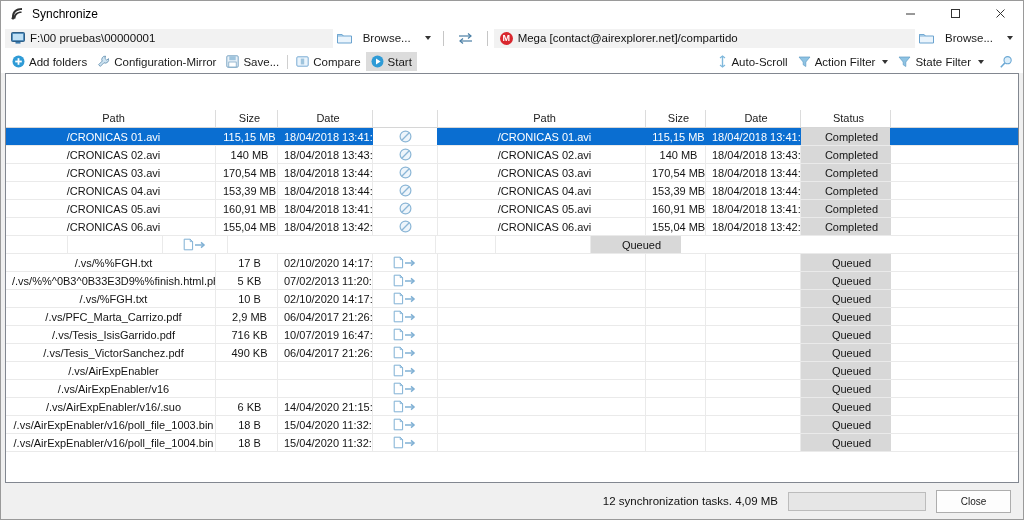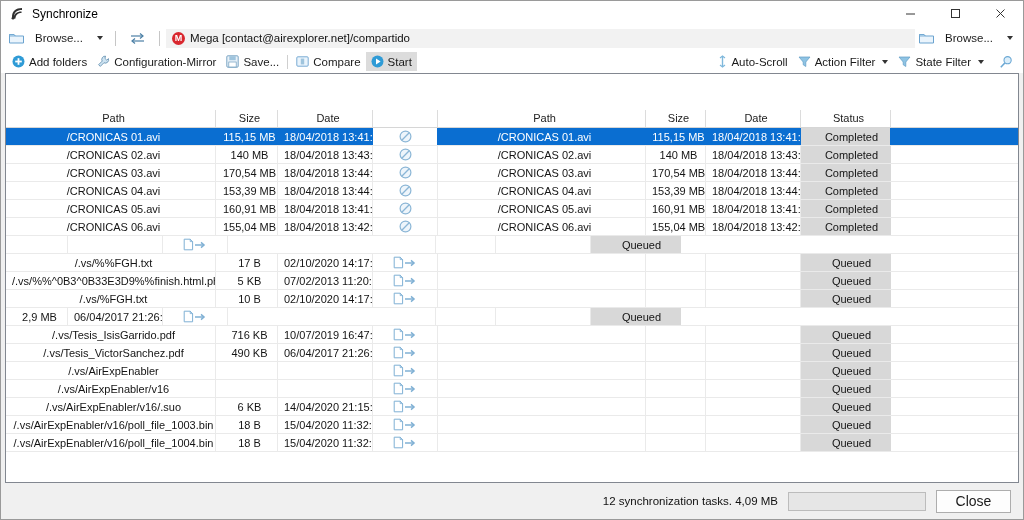--- a/index.html
+++ b/index.html
@@ -193,21 +193,21 @@
   .progress {
     width: 138px; height: 19px;
     background: #e6e6e6;
     border: 1px solid #bcbcbc;
   }
   .close-btn {
     width: 75px; height: 23px;
     background: #fdfdfd;
     border: 1px solid #adadad;
     display: flex; align-items: center; justify-content: center;
-    font-size: 14px;
+    font-size: 10px;
   }
 </style>
 </head>
 <body>
 
 <div class="window">
 
   <div class="titlebar">
     <div class="titlebar-left">
       <span class="app-icon">
@@ -234,20 +234,30 @@
         <svg width="11" height="11" viewBox="0 0 11 11">
             <line x1="1.5" y1="1.5" x2="9.5" y2="9.5" stroke="currentColor" stroke-width="1"></line>
             <line x1="9.5" y1="1.5" x2="1.5" y2="9.5" stroke="currentColor" stroke-width="1"></line>
           </svg>
       </div>
     </div>
   </div>
 
   <div class="pathbar">
 
+    <div class="path-field">
+      <span style="display:flex">
+        <svg width="14" height="12" viewBox="0 0 14 12">
+          <rect x="0.5" y="0.5" width="13" height="9" rx="1" fill="#3c7cb0" stroke="#2e5f87"></rect>
+          <rect x="1.8" y="1.8" width="10.4" height="6.4" fill="#bfe0f5"></rect>
+          <rect x="4.5" y="10" width="5" height="1.6" fill="#3c7cb0"></rect>
+        </svg>
+      </span>
+      <span class="p-text">F:\00 pruebas\00000001</span>
+    </div>
 
     <div class="browse-btn">
       <span style="display:flex">
         <svg width="15" height="12" viewBox="0 0 15 12">
           <path d="M0.5 2.5 L5 2.5 L6.2 4 L14.5 4 L14.5 11 L0.5 11 Z" fill="#eaf4fc" stroke="#6ba3cf" stroke-width="1"></path>
           <path d="M0.5 2.5 L5 2.5 L6.2 4 L0.5 4 Z" fill="#c9e3f6" stroke="#6ba3cf" stroke-width="0.8"></path>
         </svg>
       </span>
       <span class="lbl">Browse...</span>
       <span class="caret"></span>
@@ -559,20 +569,21 @@
               <polyline points="18,4.4 21,7 18,9.6" fill="none" stroke="#7fb0d4" stroke-width="1.5"></polyline>
             </svg>
           </div>
           <div class="cell c-path-r"></div>
           <div class="cell c-size-r"></div>
           <div class="cell c-date-r"></div>
           <div class="cell status c-status">Queued</div>
           <div class="cell spacer"></div>
         </div>
         <div class="row">
+          <div class="cell c-path-l">/.vs/PFC_Marta_Carrizo.pdf</div>
           <div class="cell c-size-l">2,9 MB</div>
           <div class="cell c-date-l">06/04/2017 21:26:23</div>
           <div class="cell action c-act">
             <svg width="24" height="13" viewBox="0 0 24 13">
               <path d="M1.2 1.2 L7.2 1.2 L9.6 3.6 L9.6 11.8 L1.2 11.8 Z" fill="#ffffff" stroke="#7fb0d4" stroke-width="1"></path>
               <path d="M7.2 1.2 L9.6 3.6 L7.2 3.6 Z" fill="#cfe4f3" stroke="#7fb0d4" stroke-width="0.8"></path>
               <line x1="12" y1="7" x2="20" y2="7" stroke="#7fb0d4" stroke-width="1.5"></line>
               <polyline points="18,4.4 21,7 18,9.6" fill="none" stroke="#7fb0d4" stroke-width="1.5"></polyline>
             </svg>
           </div>

